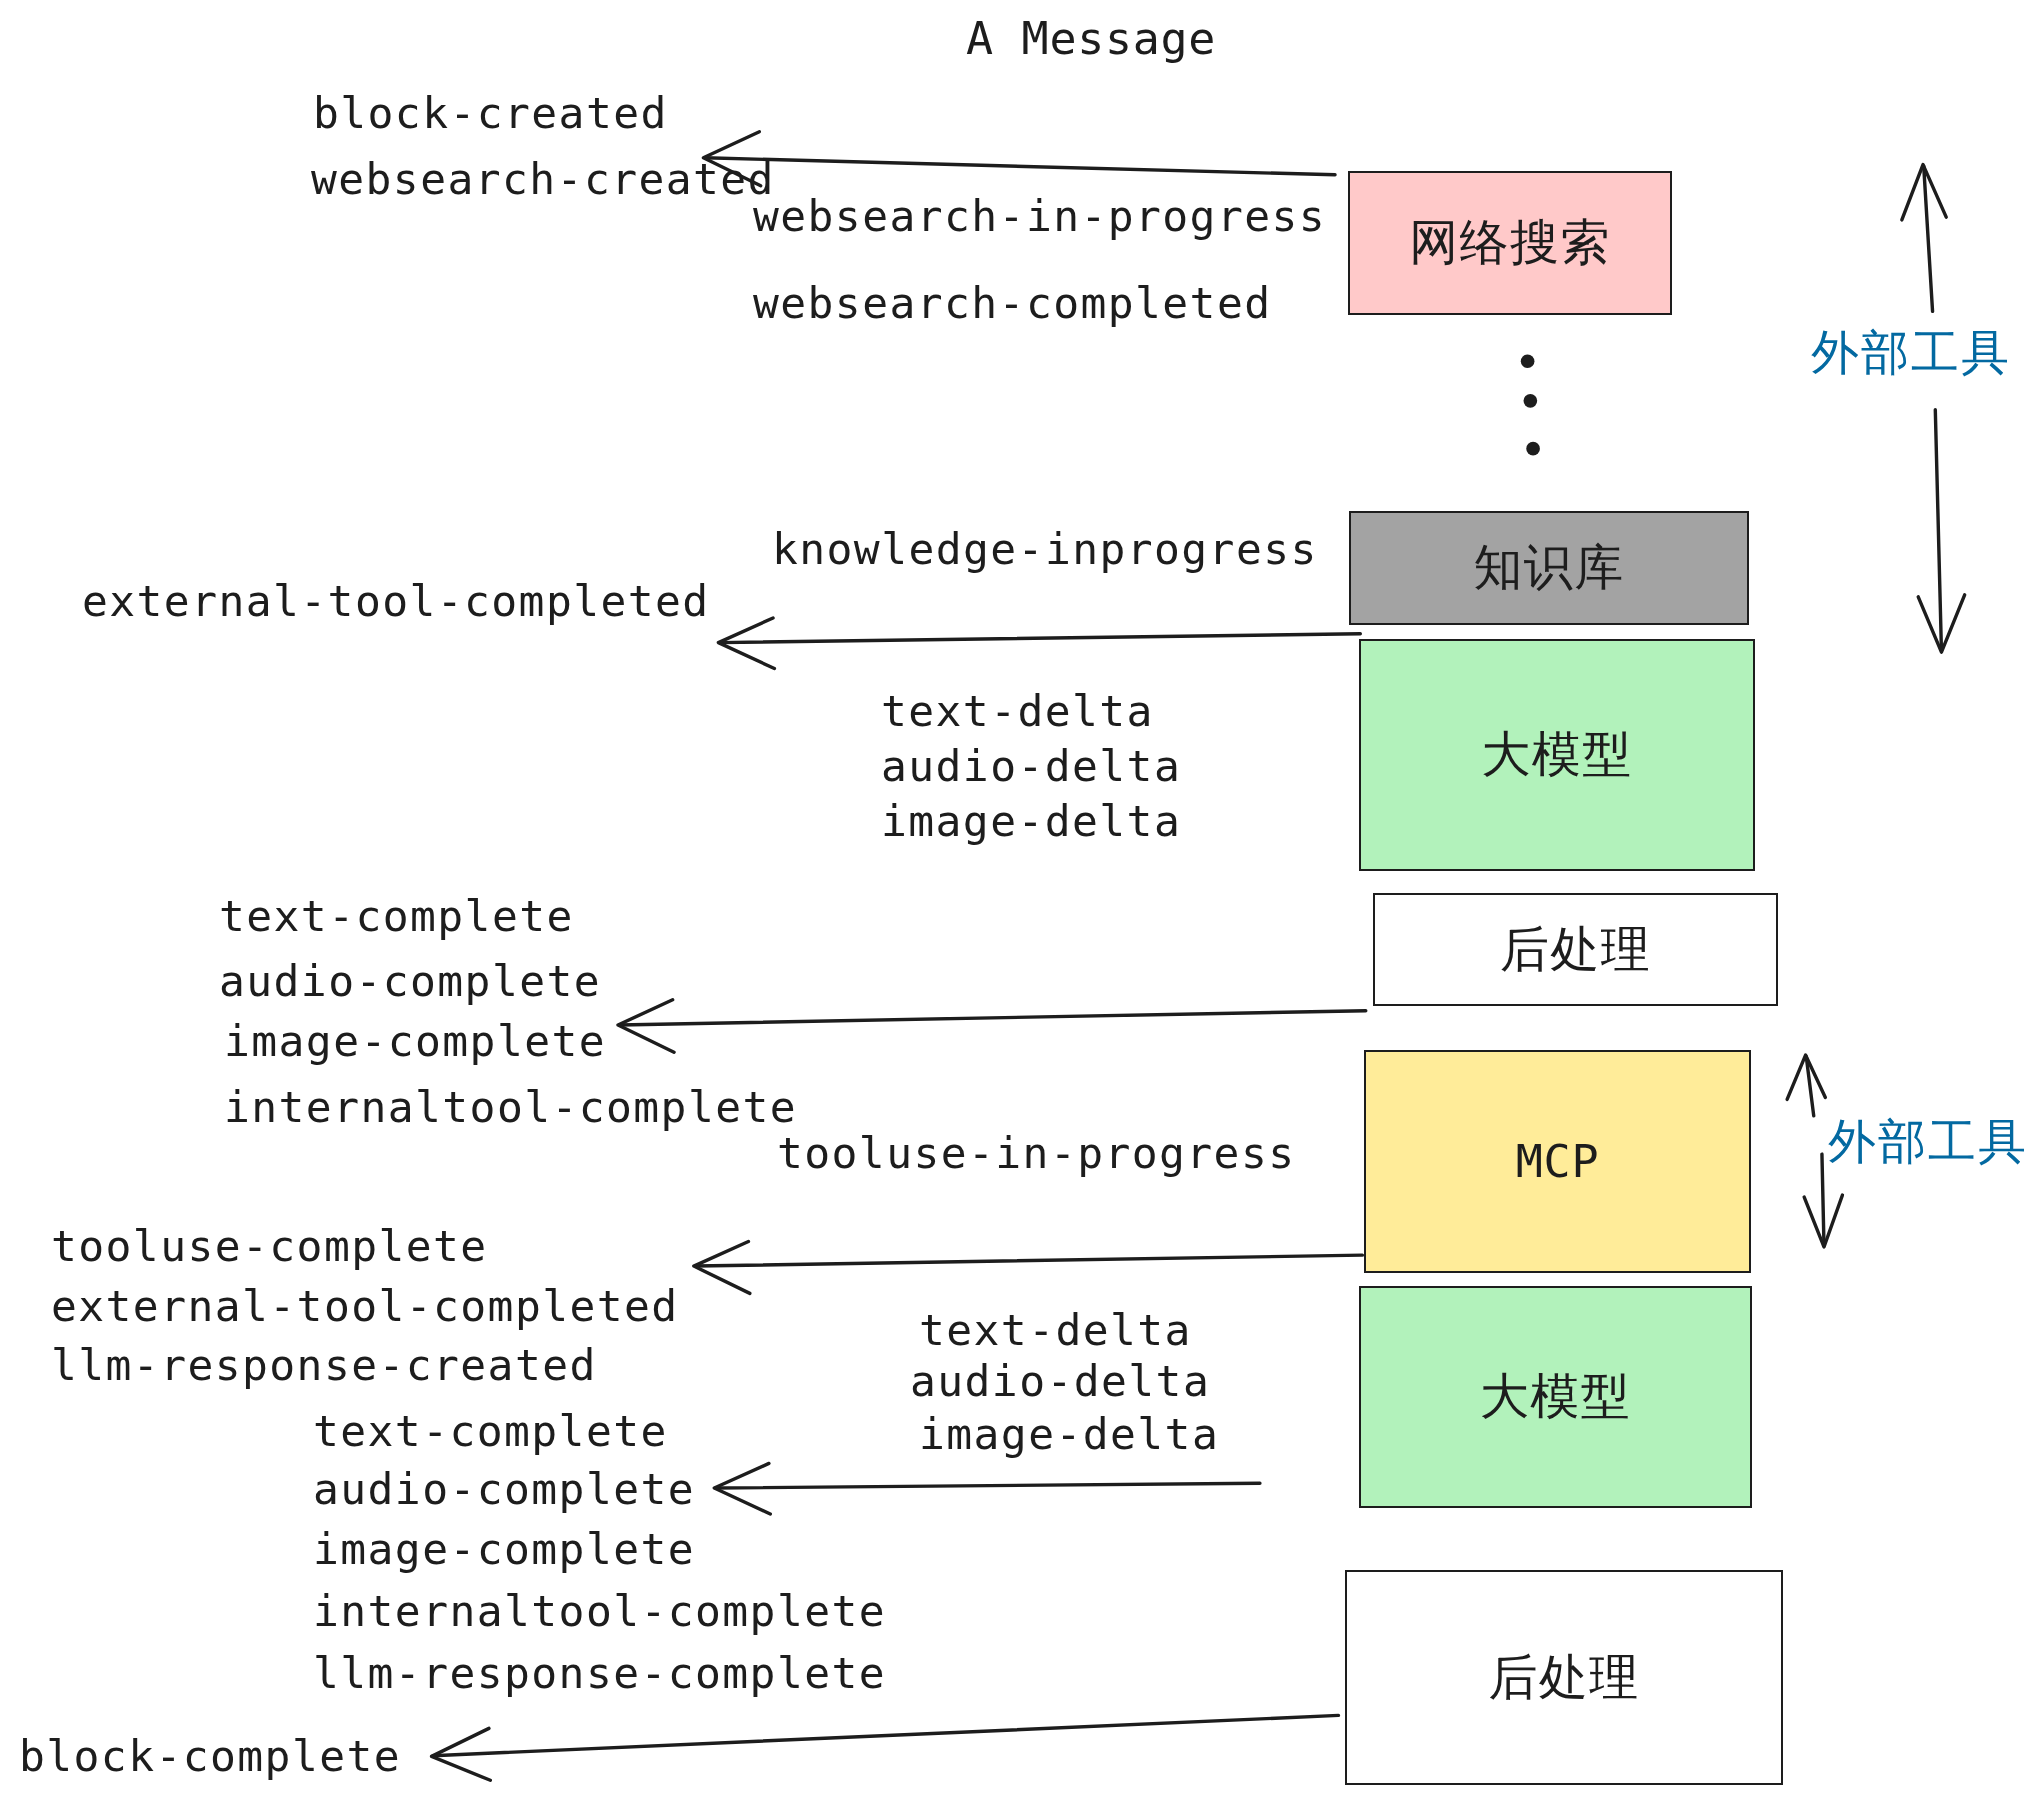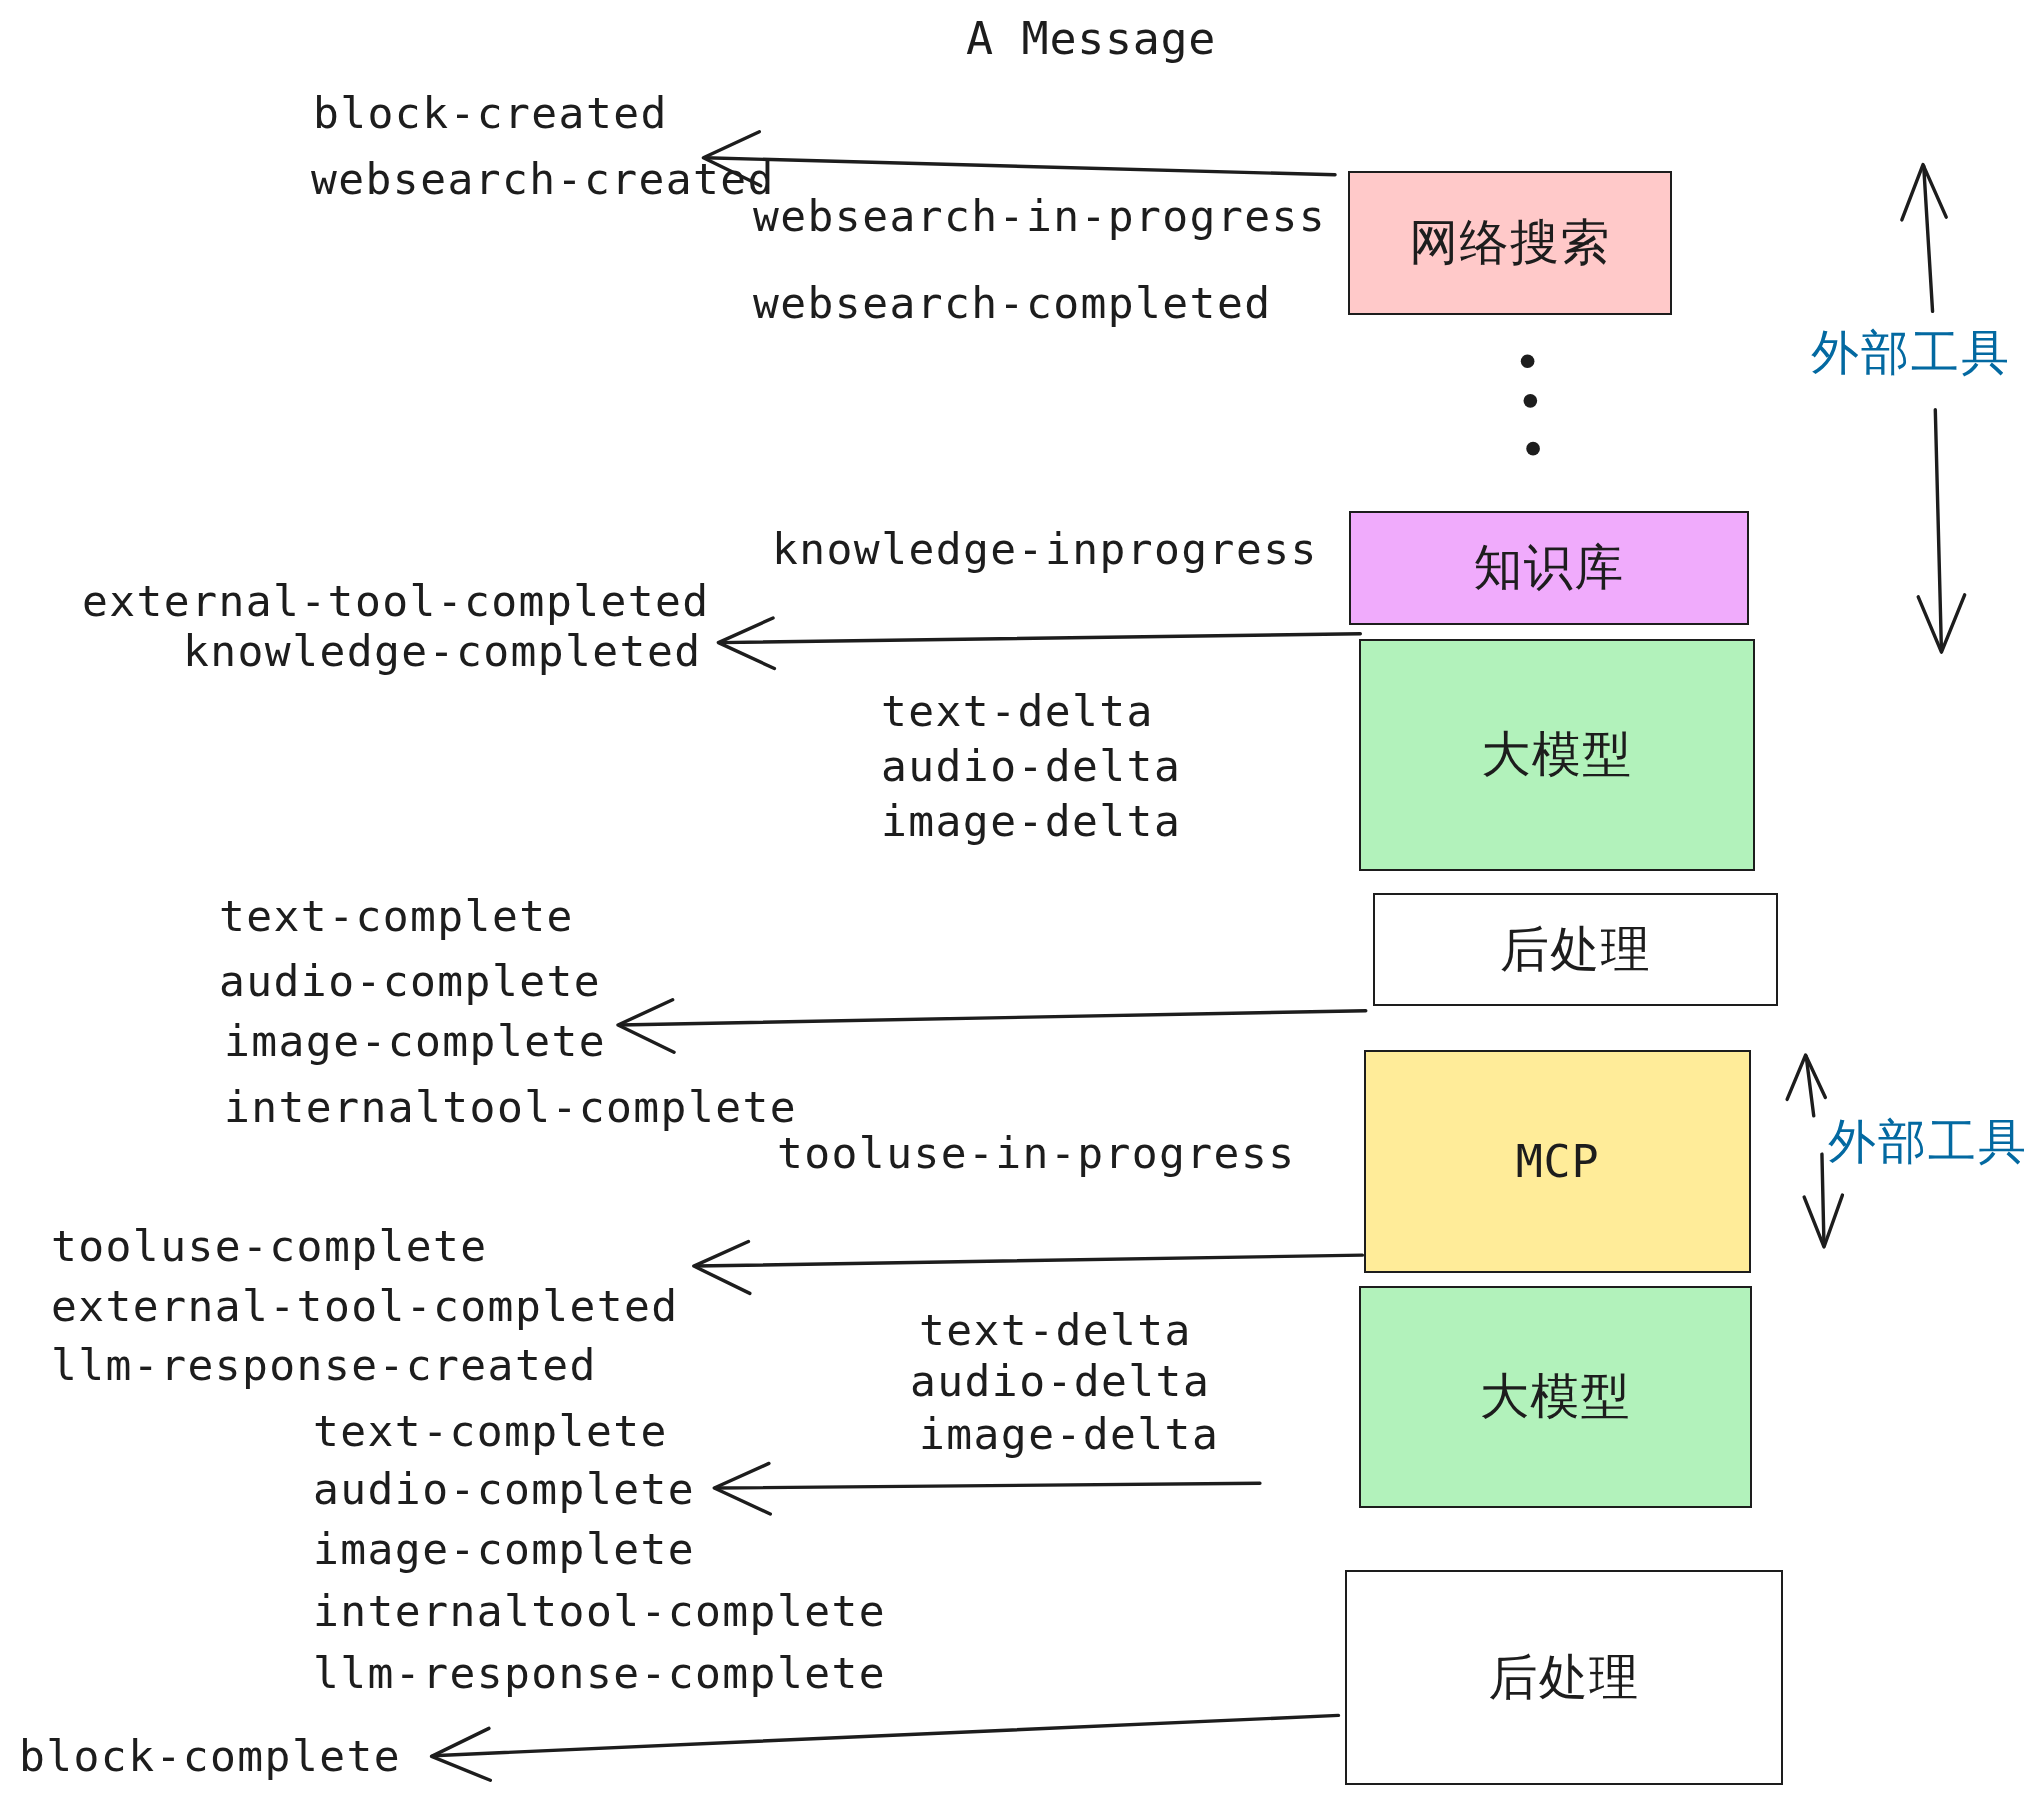--- a/index.html
+++ b/index.html
@@ -118,21 +118,20 @@
   </svg>
 
   <div class="title" style="left:966px;top:12.3px;">A Message</div>
 
   <div class="ev" style="left:313px;top:90px;">block-created</div>
   <div class="ev" style="left:311px;top:156px;">websearch-created</div>
   <div class="ev" style="left:753px;top:193px;">websearch-in-progress</div>
   <div class="ev" style="left:753px;top:280px;">websearch-completed</div>
   <div class="ev" style="left:772px;top:526px;">knowledge-inprogress</div>
   <div class="ev" style="left:82px;top:578px;">external-tool-completed</div>
-  <div class="ev" style="left:183px;top:628px;">knowledge-completed</div>
 
   <div class="ev" style="left:881px;top:688px;">text-delta</div>
   <div class="ev" style="left:881px;top:743px;">audio-delta</div>
   <div class="ev" style="left:881px;top:798px;">image-delta</div>
 
   <div class="ev" style="left:219px;top:893px;">text-complete</div>
   <div class="ev" style="left:219px;top:958px;">audio-complete</div>
   <div class="ev" style="left:224px;top:1018px;">image-complete</div>
   <div class="ev" style="left:224px;top:1084px;">internaltool-complete</div>
   <div class="ev" style="left:777px;top:1130px;">tooluse-in-progress</div>
@@ -150,21 +149,21 @@
   <div class="ev" style="left:313px;top:1526px;">image-complete</div>
   <div class="ev" style="left:313px;top:1588px;">internaltool-complete</div>
   <div class="ev" style="left:313px;top:1650px;">llm-response-complete</div>
 
   <div class="ev" style="left:19px;top:1733px;">block-complete</div>
 
   <div class="node" style="left: 1348px; top: 171px; width: 324px; height: 144px; background-color: rgb(255, 201, 201);">
     <span class="cjk">网络搜索</span>
   </div>
 
-  <div class="node" style="left: 1349px; top: 511px; width: 400px; height: 114px; background-color: #f0abfc;">
+  <div class="node" style="left: 1349px; top: 511px; width: 400px; height: 114px; background-color: #a3a3a3;">
     <span class="cjk">知识库</span>
   </div>
 
   <div class="node" style="left: 1359px; top: 639px; width: 396px; height: 232px; background-color: rgb(178, 242, 187);">
     <span class="cjk">大模型</span>
   </div>
 
   <div class="node" style="left: 1373px; top: 893px; width: 405px; height: 113px; background-color: rgb(255, 255, 255);">
     <span class="cjk">后处理</span>
   </div>

